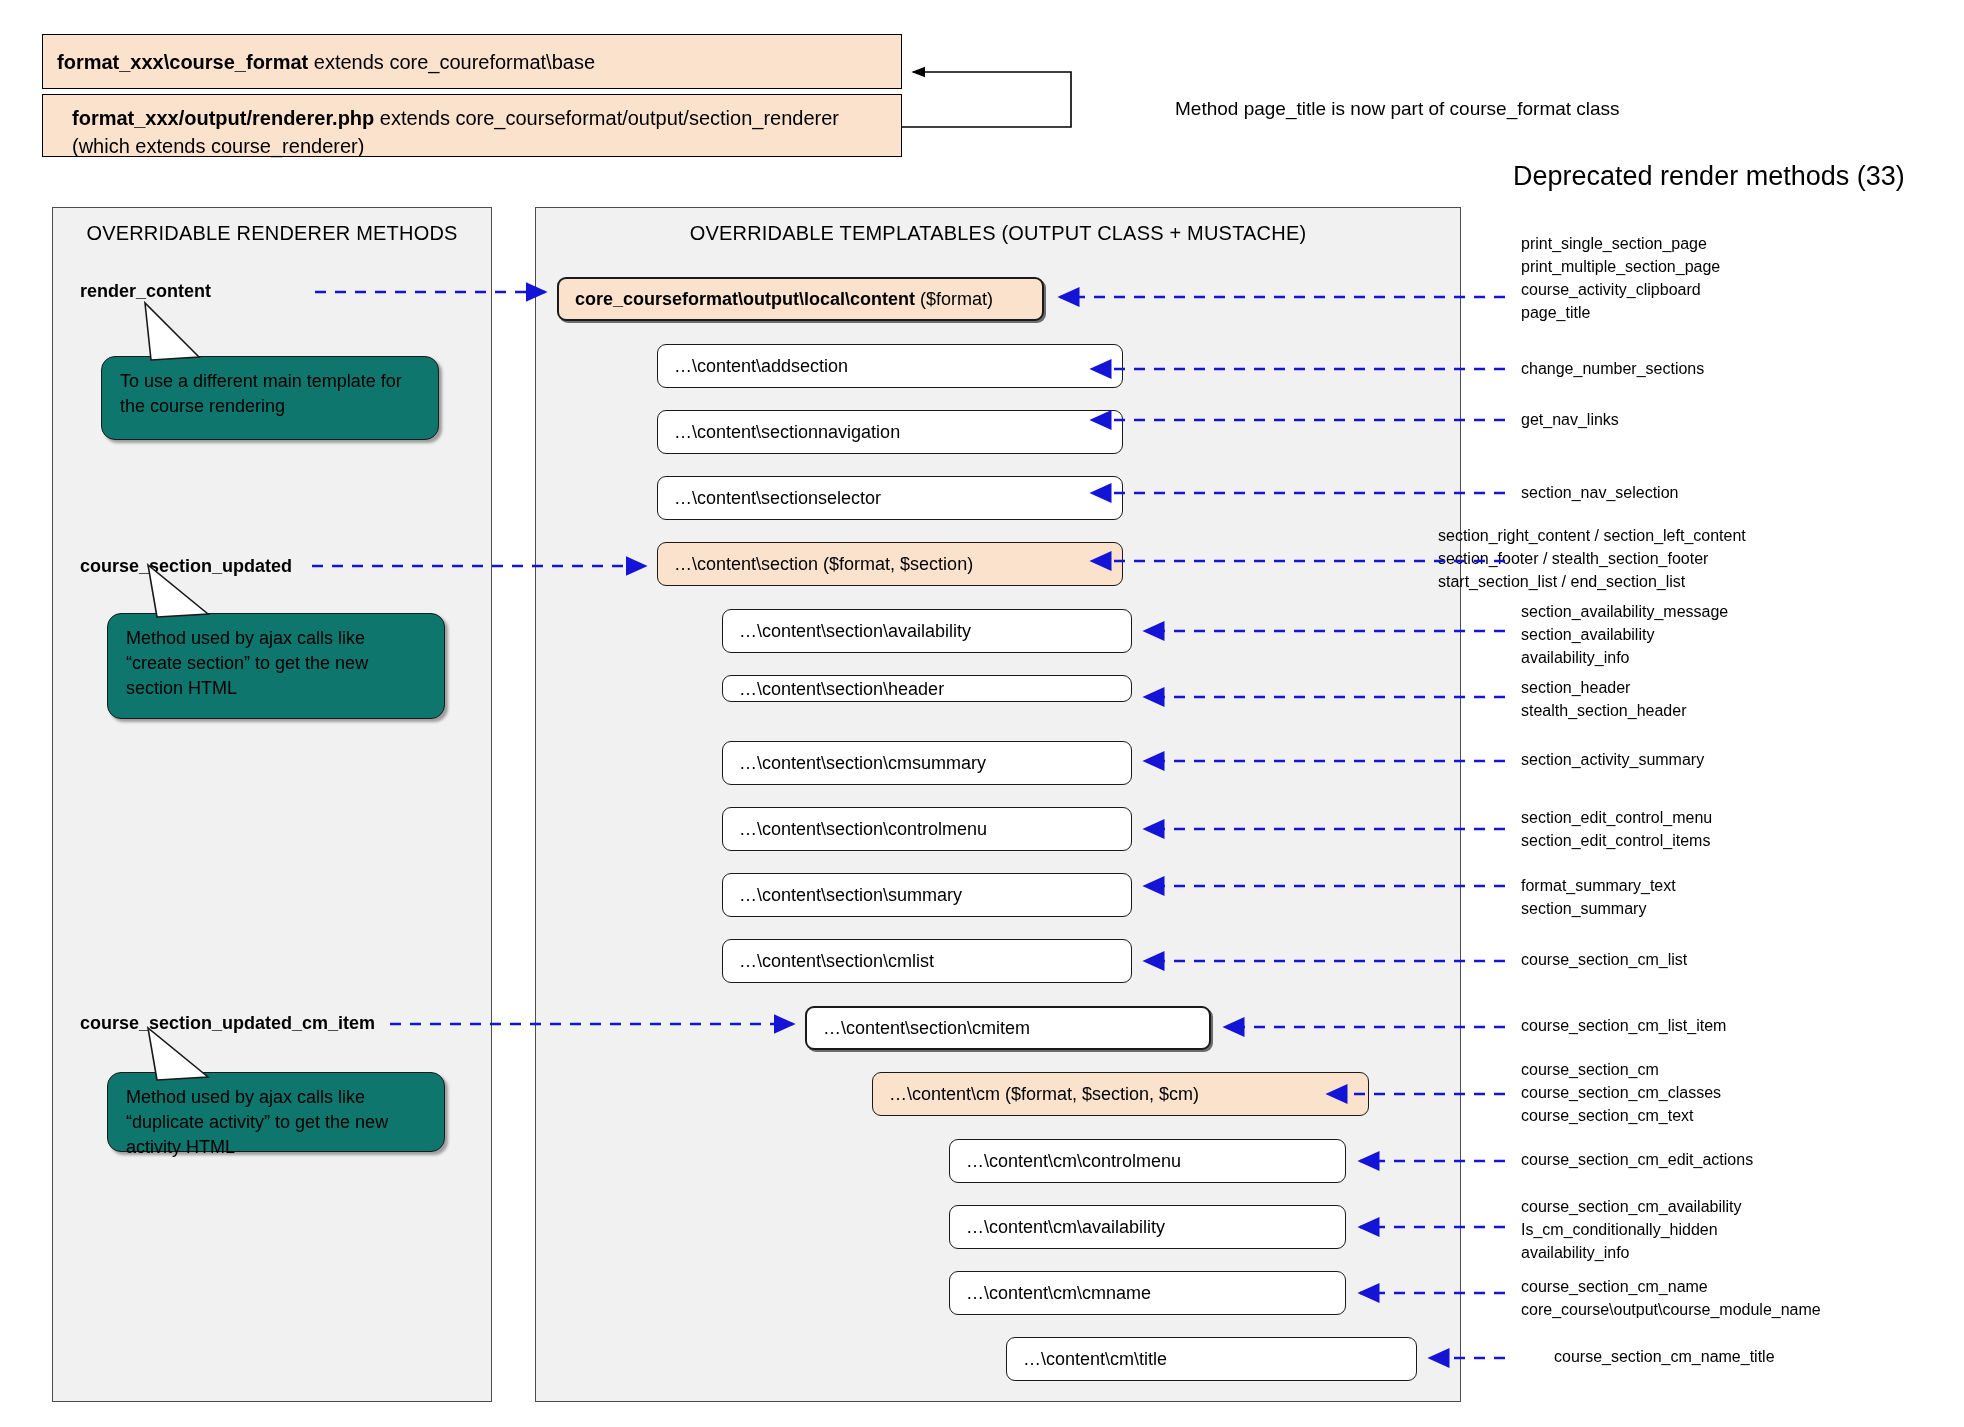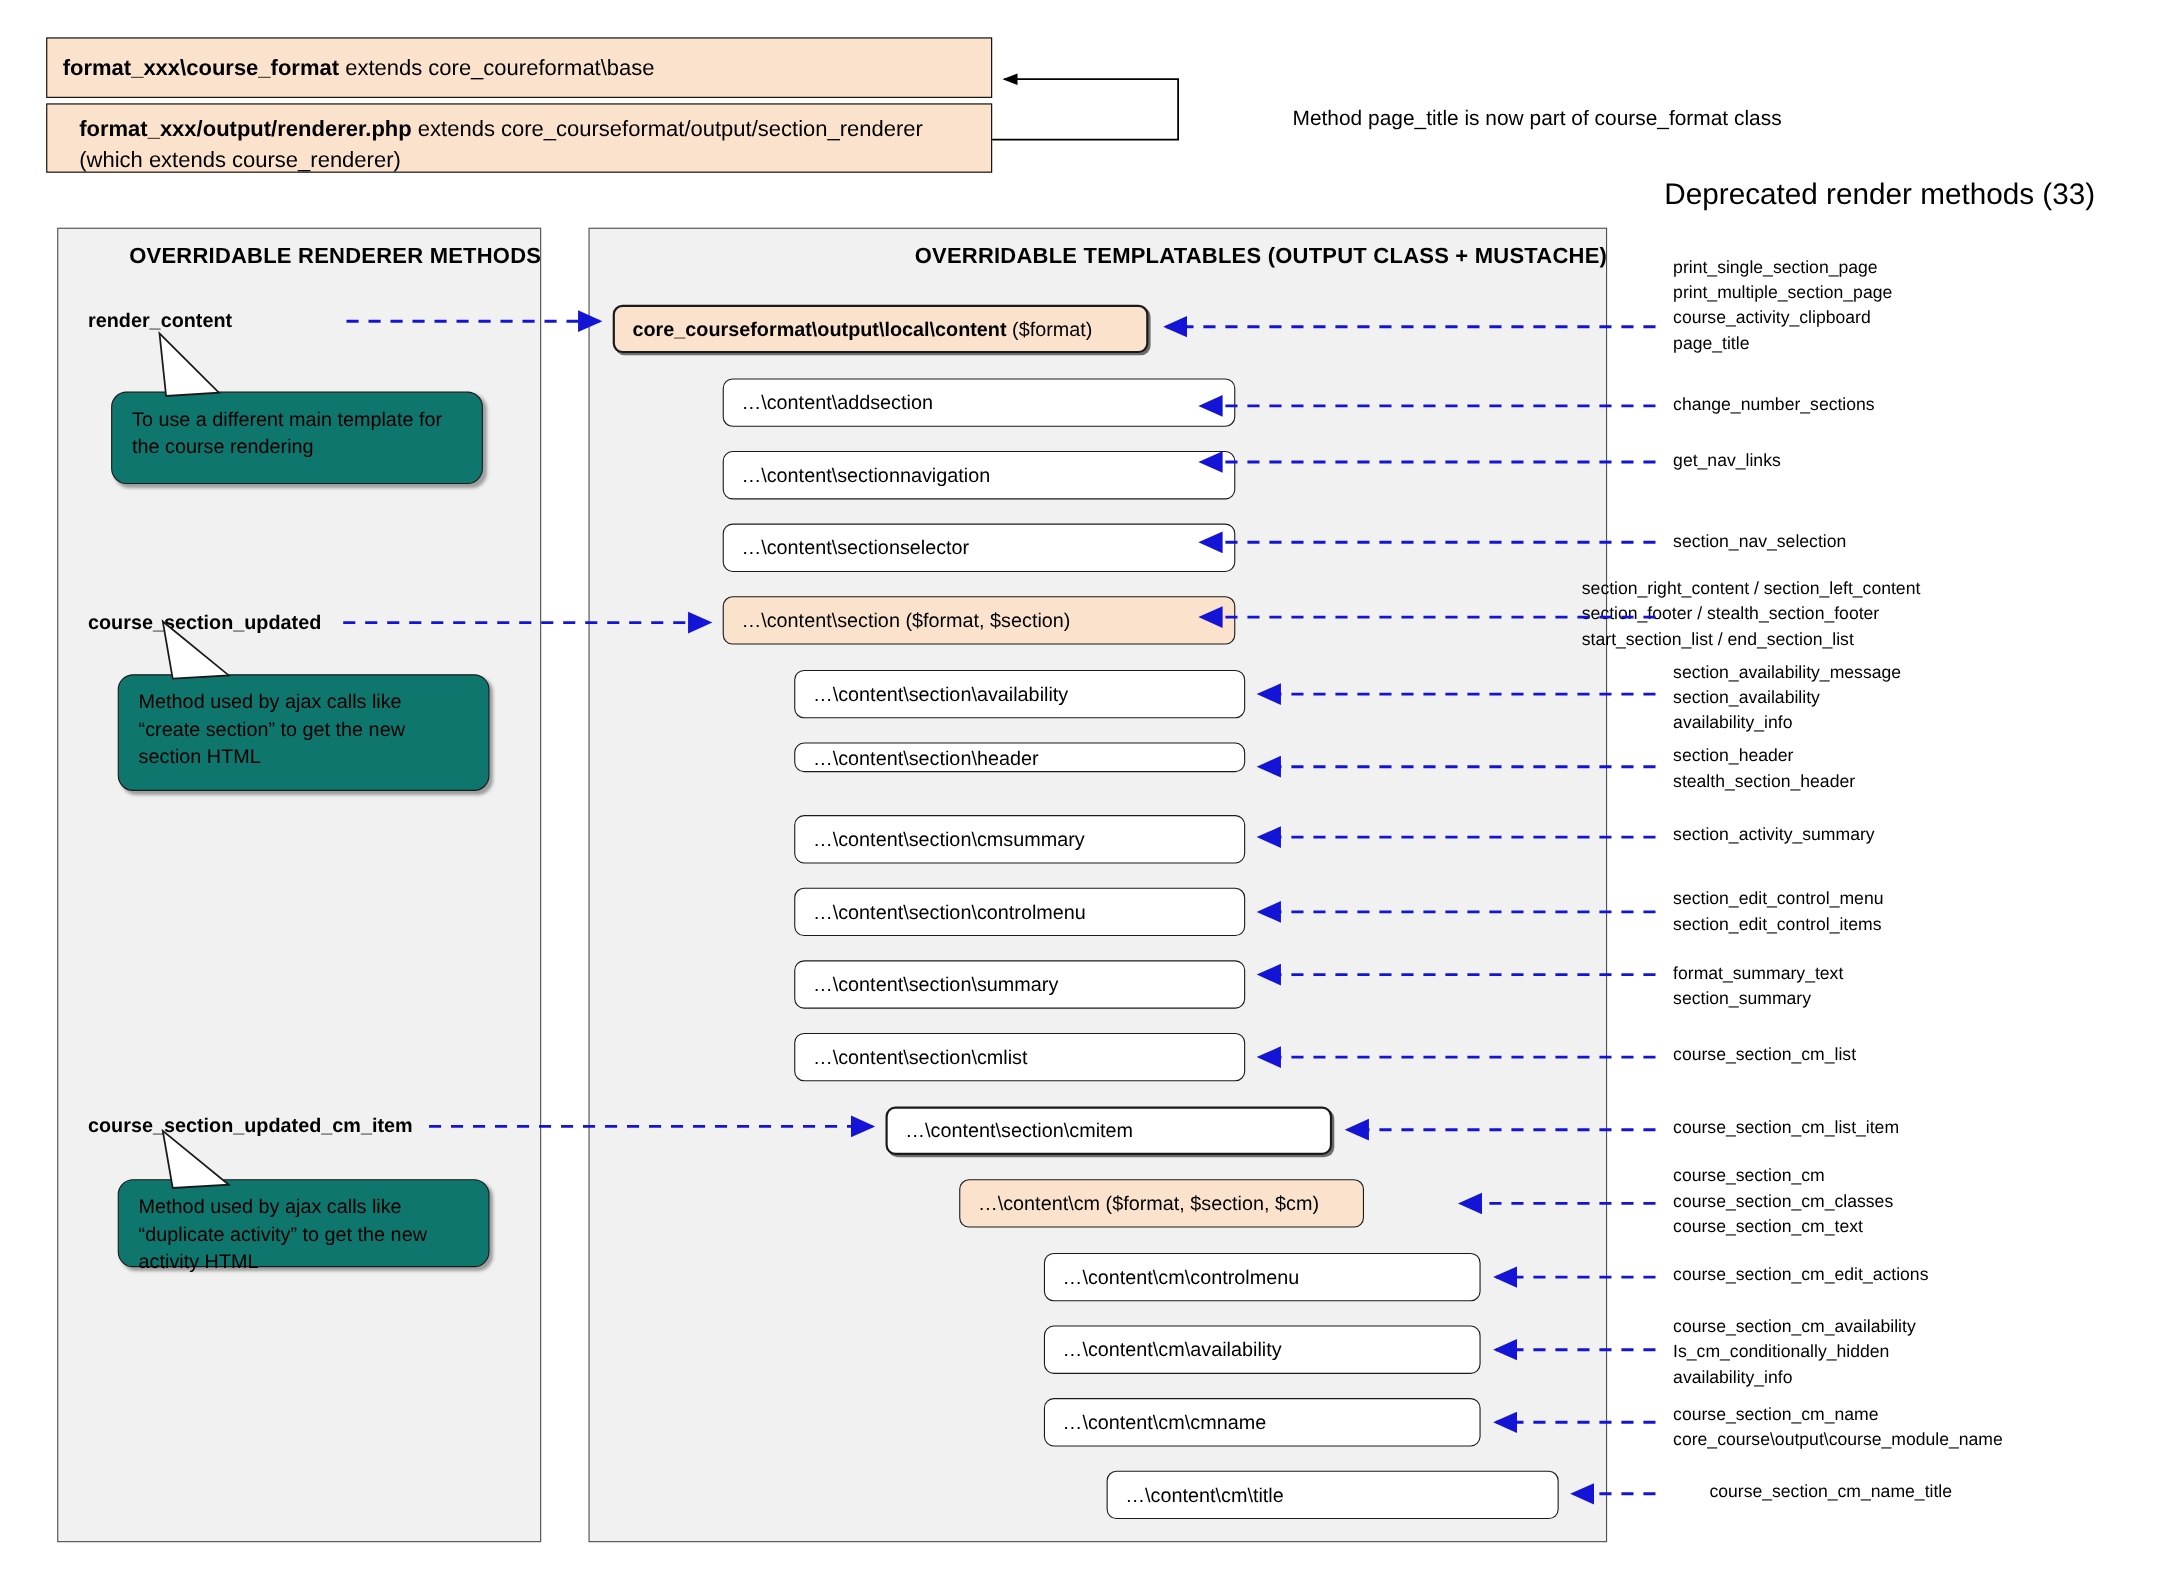--- a/index.html
+++ b/index.html
@@ -38,23 +38,23 @@
     white-space:nowrap;
   }
 
   
   .panel{
     background:#f1f1f1;
     border:1px solid #4d4d4d;
   }
   .panel-title{
     font-size:20px;
-    font-weight:bold;
+    font-weight:normal;
     letter-spacing:.2px;
-    text-align:right;
+    text-align:center;
     white-space:nowrap;
   }
 
   
   .tbox{
     background:#ffffff;
     border:1px solid #1a1a1a;
     border-radius:9px;
     font-size:18px;
     line-height:22px;
@@ -139,21 +139,21 @@
 
 <div class="abs tbox" style="left:722px;top:609px;width:410px;height:44px;">…\content\section\availability</div>
 <div class="abs tbox" style="left:722px;top:675px;width:410px;height:27px;">…\content\section\header</div>
 <div class="abs tbox" style="left:722px;top:741px;width:410px;height:44px;">…\content\section\cmsummary</div>
 <div class="abs tbox" style="left:722px;top:807px;width:410px;height:44px;text-align:right;">…\content\section\controlmenu</div>
 <div class="abs tbox" style="left:722px;top:873px;width:410px;height:44px;">…\content\section\summary</div>
 <div class="abs tbox" style="left:722px;top:939px;width:410px;height:44px;">…\content\section\cmlist</div>
 
 <div class="abs tbox thick" style="left:805px;top:1006px;width:406px;height:44px;">…\content\section\cmitem</div>
 
-<div class="abs tbox tan" style="left:872px;top:1072px;width:368px;height:44px;">…\content\cm ($format, $section, $cm)</div>
+<div class="abs tbox tan" style="left:872px;top:1072px;width:497px;height:44px;">…\content\cm ($format, $section, $cm)</div>
 
 <div class="abs tbox" style="left:949px;top:1139px;width:397px;height:44px;">…\content\cm\controlmenu</div>
 <div class="abs tbox" style="left:949px;top:1205px;width:397px;height:44px;">…\content\cm\availability</div>
 <div class="abs tbox" style="left:949px;top:1271px;width:397px;height:44px;">…\content\cm\cmname</div>
 <div class="abs tbox" style="left:1006px;top:1337px;width:411px;height:44px;">…\content\cm\title</div>
 
 <div class="abs dep" style="left:1521px;top:232px;">
   <div>print_single_section_page</div>
   <div>print_multiple_section_page</div>
   <div>course_activity_clipboard</div>

